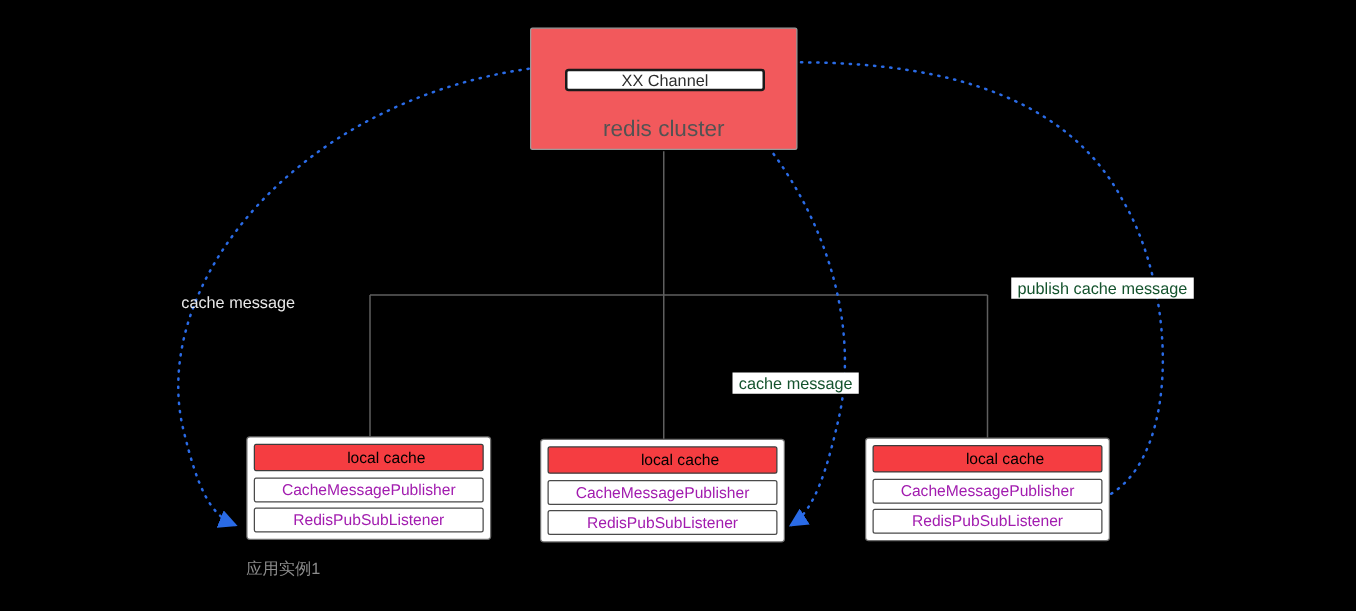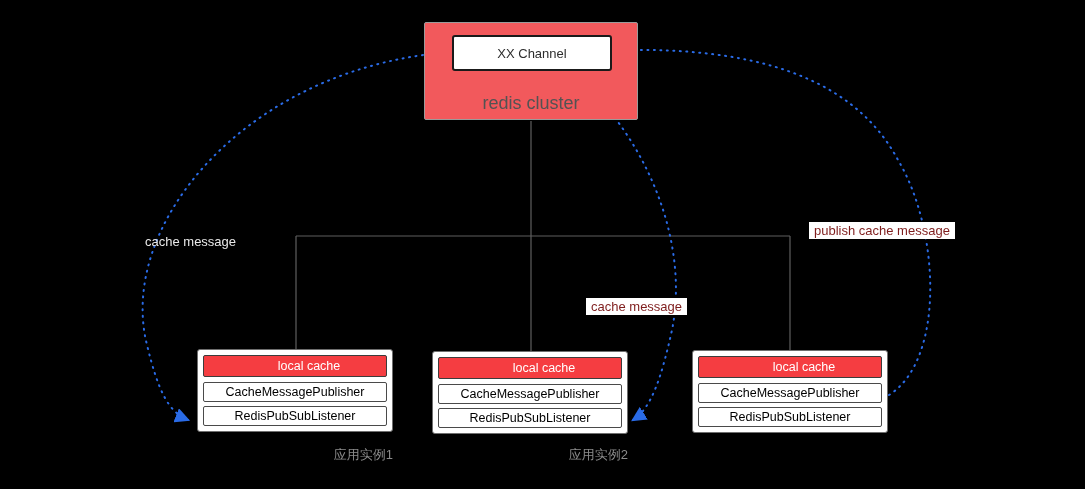--- a/index.html
+++ b/index.html
@@ -8,53 +8,53 @@
     position:relative; width:1085px; height:489px; background:#000;
     font-family:"Liberation Sans", sans-serif; overflow:hidden;
   }
   .edges { position:absolute; left:0; top:0; }
 
   .redis-cluster {
     position:absolute; left:424px; top:22px; width:214px; height:98px;
     background:#f2595c; border:1px solid #9b9b9b; border-radius:2px;
   }
   .channel {
-    position:absolute; left:27px; top:12px; width:160px; height:36px;
+    position:absolute; left:27px; top:32px; width:160px; height:18px;
     background:#ffffff; border:2px solid #1a1a1a; border-radius:3px;
     display:flex; align-items:center; justify-content:center;
     font-size:13px; color:#2d2d2d;
   }
   .cluster-label {
     position:absolute; left:0; right:0; bottom:5px; text-align:center;
     font-size:18px; color:#535353;
   }
 
   .instance {
     position:absolute; width:196px; height:83px; background:#ffffff;
     border:1px solid #6e6e6e; border-radius:3px; padding:5px;
     display:flex; flex-direction:column; justify-content:space-between;
   }
   .local-cache {
     height:22px; background:#f53d41; border:1px solid #3c3c3c; border-radius:2px;
     display:flex; align-items:center; justify-content:center;
-    font-size:12.5px; color:#ffffff;padding-left:28px;
+    font-size:12.5px; color:#000000;padding-left:28px;
   }
   .comp {
     height:20px; background:#ffffff; border:1px solid #4a4a4a; border-radius:2px;
     display:flex; align-items:center; justify-content:center;
-    font-size:12.5px; color:#000000;
+    font-size:12.5px; color:#a21caf;
   }
   .instance-caption {
-    position:absolute; width:196px; text-align:right;
+    position:absolute; width:196px; text-align:left;
     font-size:13px; color:#8c8c8c;
   }
 
   .edge-label { position:absolute; font-size:13px; white-space:nowrap; }
   .edge-label.plain { color:#e9e9e9; }
-  .edge-label.chip { background:#ffffff; color:#7f1d1d; padding:1px 5px; }
+  .edge-label.chip { background:#ffffff; color:#14532d; padding:1px 5px; }
 </style>
 </head>
 <body>
 
 <div class="canvas">
 
   <svg class="edges" width="1085" height="489" viewBox="0 0 1085 489">
     <defs>
       <marker id="arrow" viewBox="0 0 10 10" refX="8.5" refY="5" markerWidth="7.5" markerHeight="7.5" orient="auto-start-reverse">
         <path d="M0 0 L10 5 L0 10 z" fill="#2a6be6"></path>
@@ -90,21 +90,20 @@
     <div class="comp">CacheMessagePublisher</div>
     <div class="comp">RedisPubSubListener</div>
   </div>
   <div class="instance-caption" style="left:197px; top:446px;">应用实例1</div>
 
   <div class="instance" style="left:432px; top:351px;">
     <div class="local-cache">local cache</div>
     <div class="comp">CacheMessagePublisher</div>
     <div class="comp">RedisPubSubListener</div>
   </div>
-  <div class="instance-caption" style="left:432px; top:446px;">应用实例2</div>
 
   <div class="instance" style="left:692px; top:350px;">
     <div class="local-cache">local cache</div>
     <div class="comp">CacheMessagePublisher</div>
     <div class="comp">RedisPubSubListener</div>
   </div>
 
 </div>
 
 </body></html>

